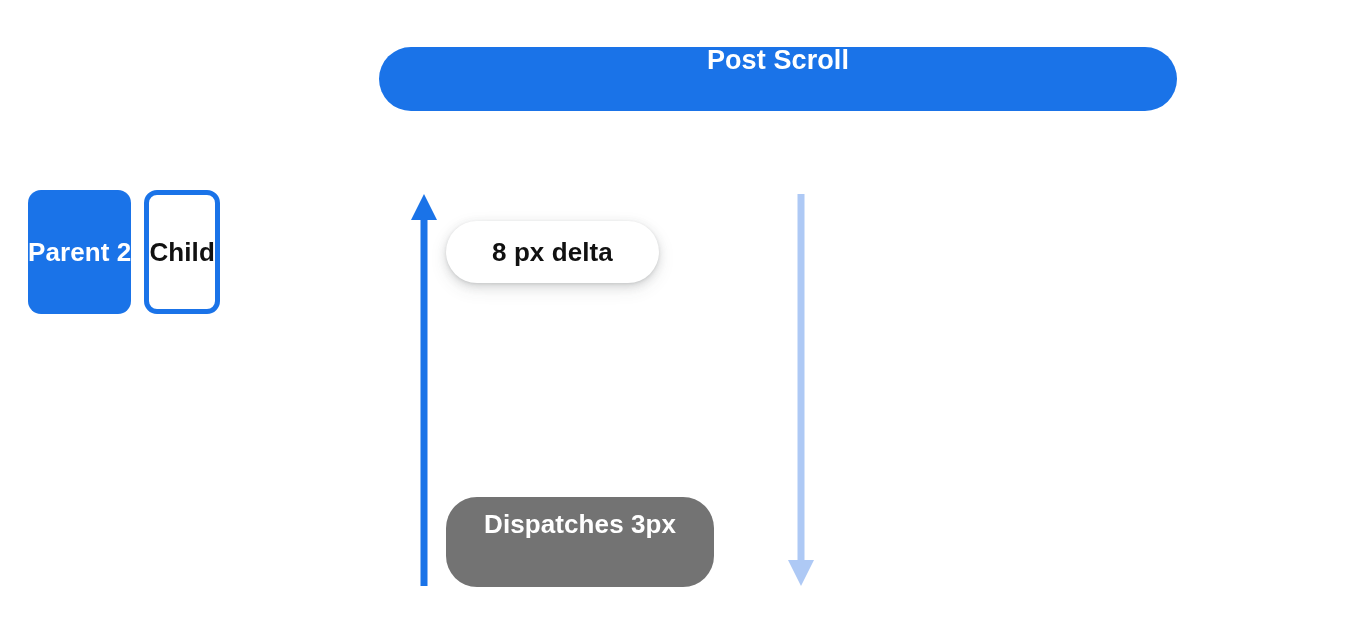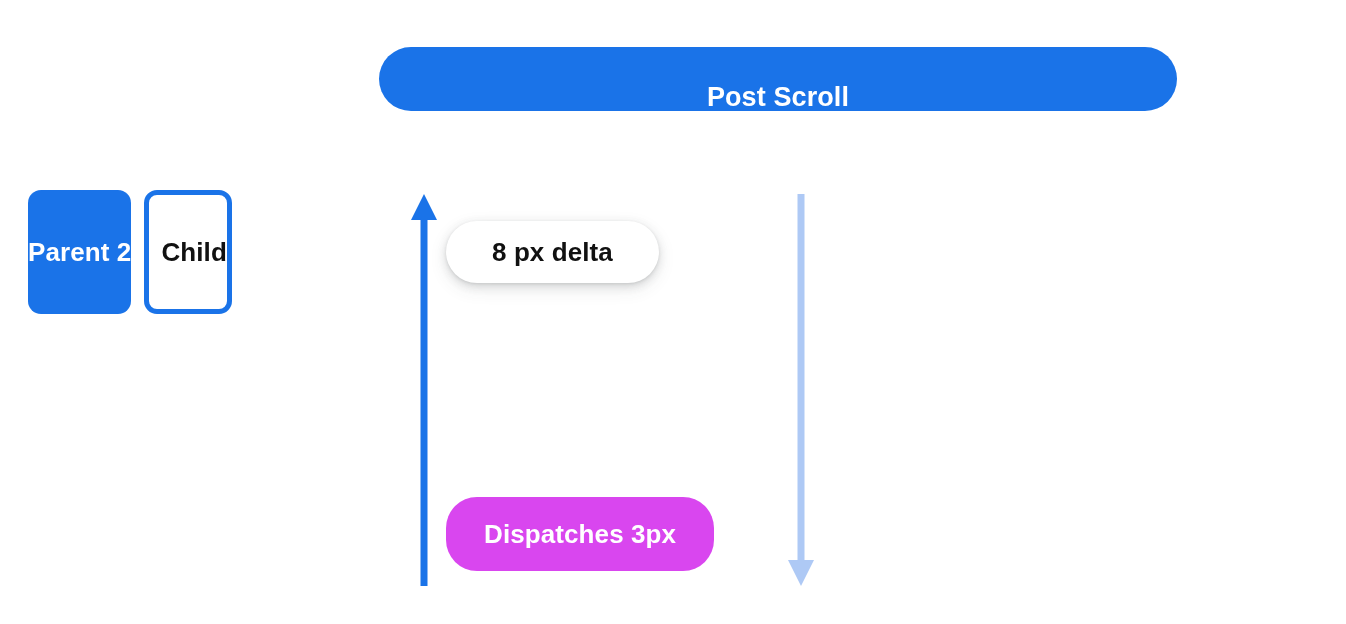--- a/index.html
+++ b/index.html
@@ -23,21 +23,21 @@
   
   .header-pill {
     position: absolute;
     left: 379px;
     top: 47px;
     width: 798px;
     height: 64px;
     background: #1a73e8;
     border-radius: 32px;
     display: flex;
-    align-items: flex-end;
+    align-items: flex-start;
     justify-content: center;
   }
   .header-pill-label {
     color: #ffffff;
     font-size: 27px;
     font-weight: 700;
     letter-spacing: 0.1px;
     line-height: 1;
   }
 
@@ -62,21 +62,20 @@
   .stack-box.filled {
     background: #1a73e8;
     border: none;
   }
   .stack-box.filled .stack-box-label {
     color: #ffffff;
   }
   .stack-box.outlined {
     background: #ffffff;
     border: 5px solid #1a73e8;
-    padding-left: 12px;
   }
   .stack-box.outlined .stack-box-label {
     color: #111111;
   }
   .stack-box-label {
     font-size: 26px;
     font-weight: 700;
     letter-spacing: 0.1px;
     line-height: 1;
   }
@@ -117,25 +116,24 @@
     letter-spacing: 0.1px;
     line-height: 1;
     white-space: nowrap;
   }
 
   .dispatch-pill {
     position: absolute;
     left: 446px;
     top: 497px;
     height: 62px;
-    padding: 6px 38px;
-    background: #d946ef;
+    padding: 14px 38px;
+    background: #737373;
     border-radius: 31px;
     display: flex;
-    align-items: center;
     justify-content: center;
   }
   .dispatch-pill-label {
     color: #ffffff;
     font-size: 26px;
     font-weight: 700;
     letter-spacing: 0.1px;
     line-height: 1;
     white-space: nowrap;
   }

